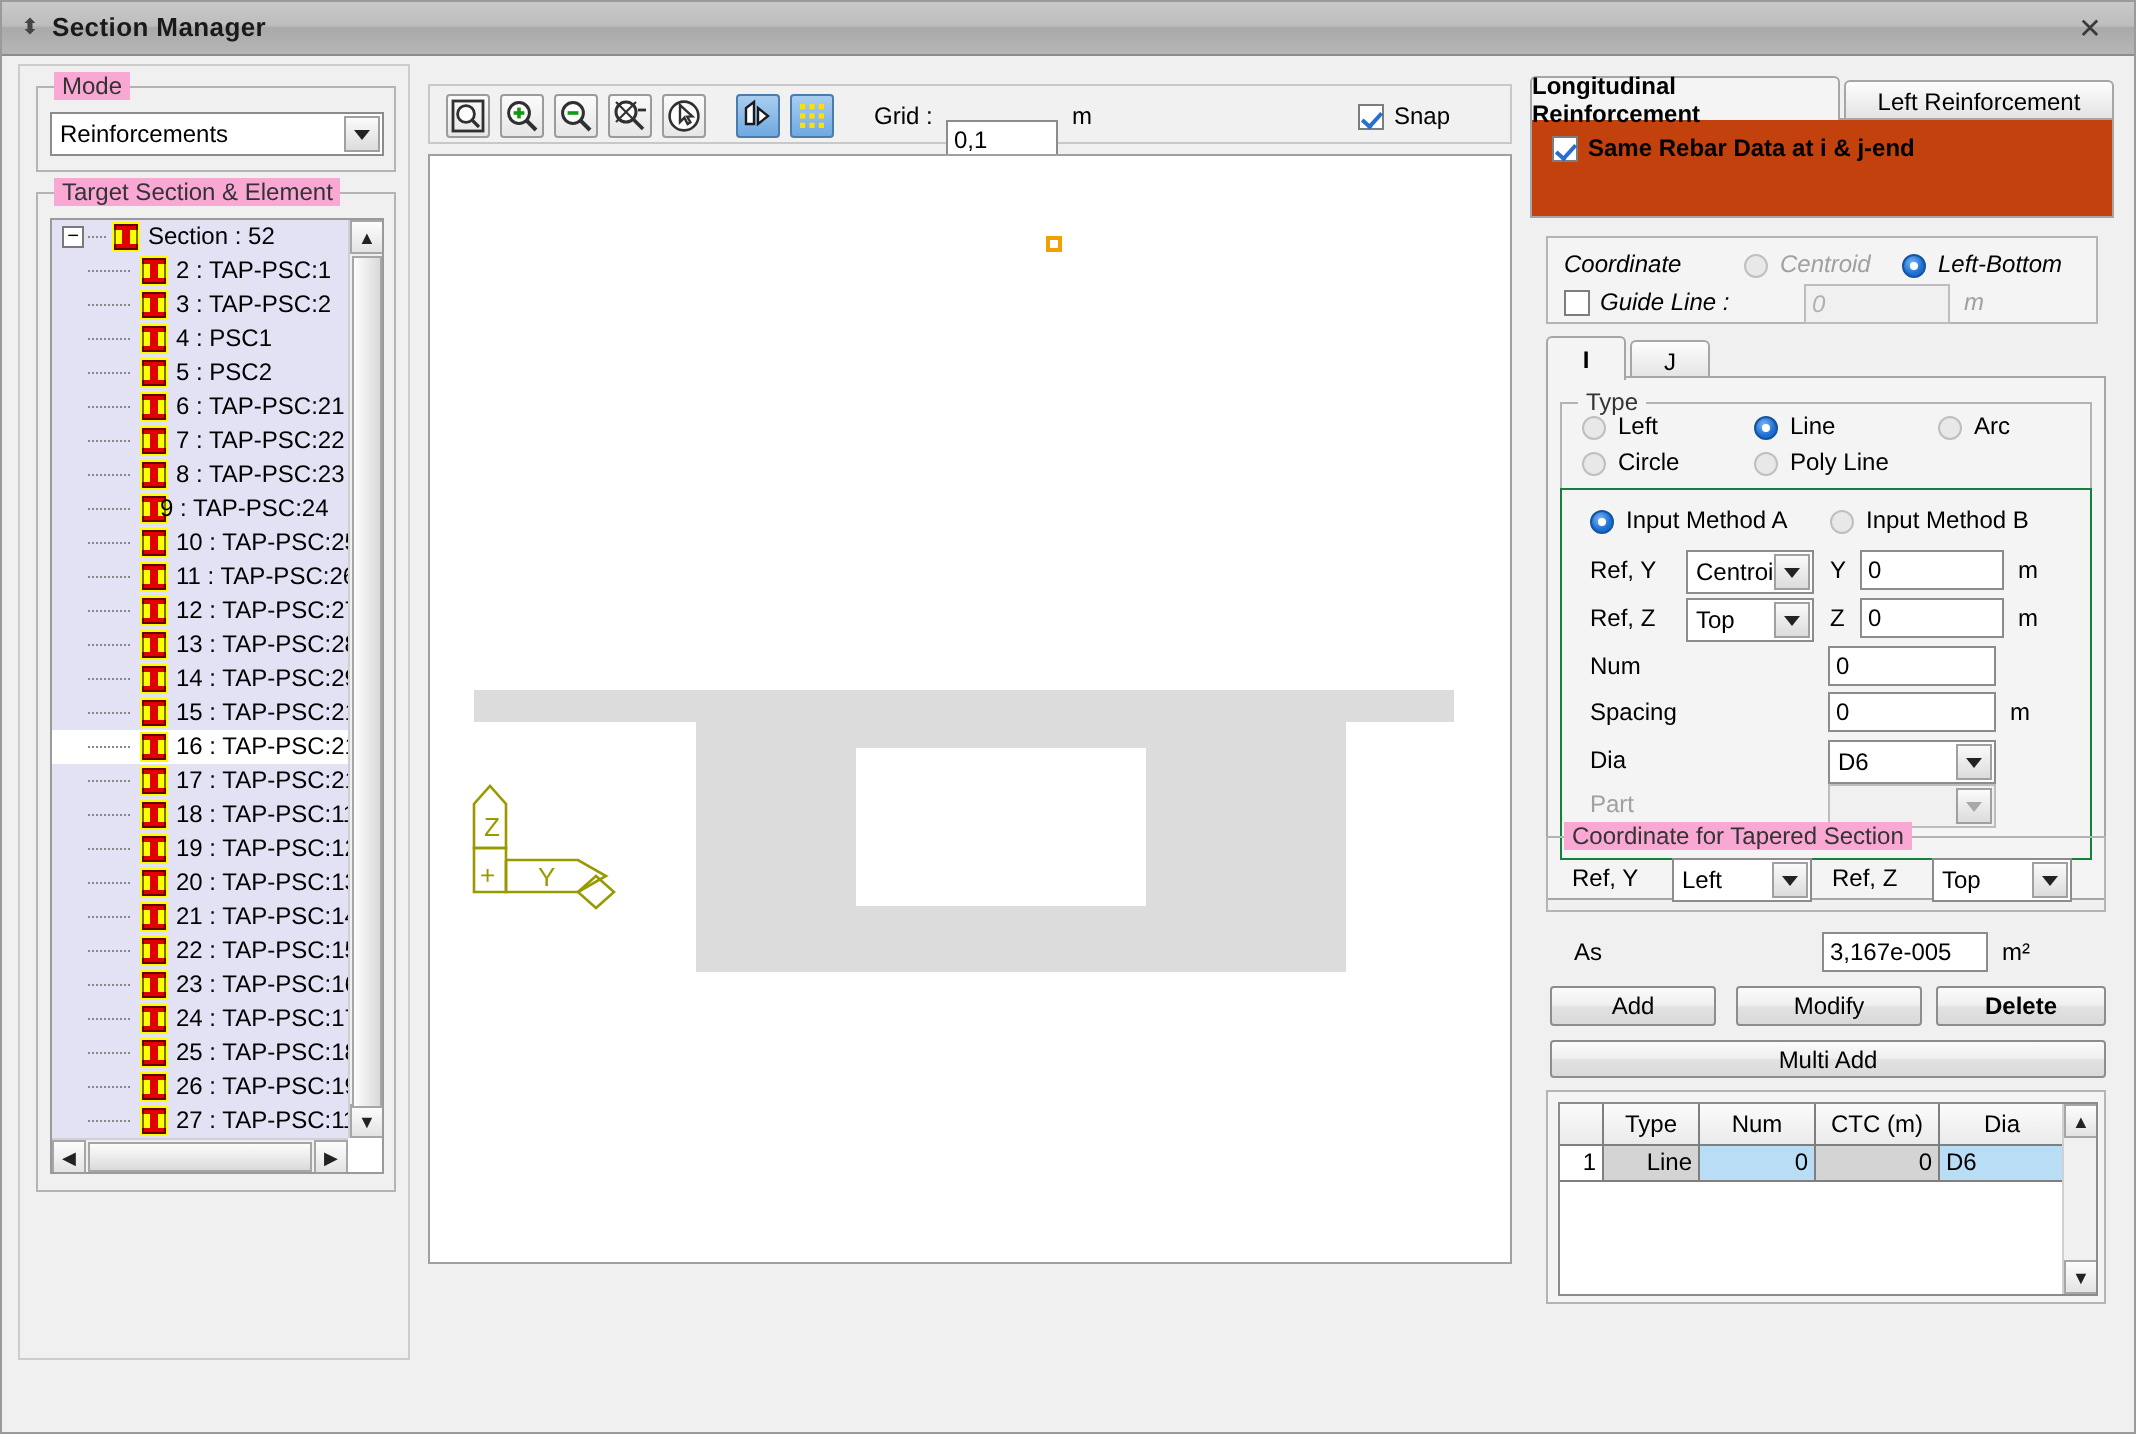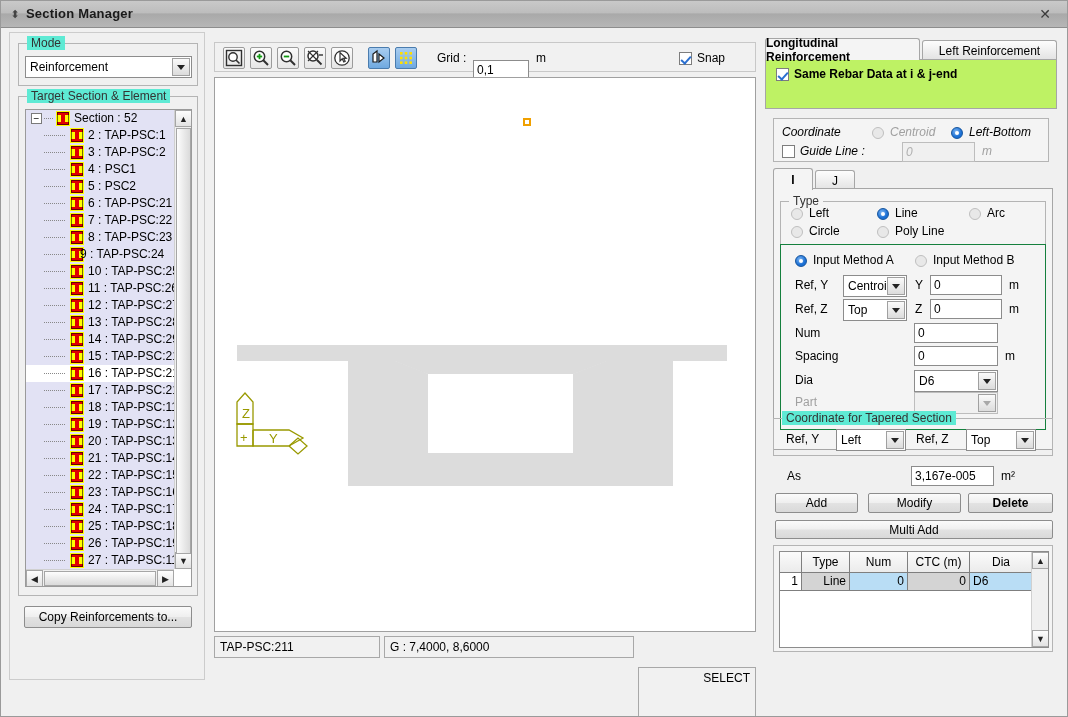--- a/index.html
+++ b/index.html
@@ -44,21 +44,21 @@
   }
 
   
   .group {
     position: absolute;
     border: 1px solid #b4b4b4;
     background: transparent;
   }
   .group > .g-title {
     position: absolute; top: -8px; left: 8px;
-    background: #5eead4;
+    background: #f9a8d4;
     padding: 0 4px;
     font-size: 12px; color: #333;
     white-space: nowrap;
   }
 
   
   .left-panel {
     position: absolute; left: 8px; top: 31px;
     width: 196px; height: 648px;
     background: #f0f0f0;
@@ -242,21 +242,21 @@
     cursor: pointer;
   }
   .tab.active {
     background: #f4f4f4;
     font-weight: bold;
     z-index: 3;
     height: 22px;
   }
   .tabpage {
     position: absolute; left: 0; top: 27px; width: 292px; height: 50px;
-    background: #bef264; border: 1px solid #a6a6a6;
+    background: #c2410c; border: 1px solid #a6a6a6;
   }
   .chk { position: absolute; width: 13px; height: 13px; background: #fff; border: 1px solid #7d7d7d; }
   .chk.on:after {
     content: "";
     position: absolute; left: 3px; top: 1px;
     width: 4px; height: 8px;
     border: solid #2a6fd0; border-width: 0 2px 2px 0;
     transform: rotate(42deg);
   }
   .radio {
@@ -320,21 +320,21 @@
     <span class="tb-icon">⬍</span>
     <span class="tb-title">Section Manager</span>
     <span class="tb-close">✕</span>
   </div>
 
   <div class="left-panel">
 
     <div class="group" style="left:8px; top:10px; width:180px; height:43px;">
       <span class="g-title">Mode</span>
       <div class="combo" style="left:6px; top:12px; width:167px;">
-        <span class="c-text">Reinforcement</span>
+        <span class="c-text">Reinforcements</span>
         <span class="c-btn"></span>
       </div>
     </div>
 
     <div class="group" style="left:8px; top:63px; width:180px; height:500px;">
       <span class="g-title">Target Section &amp; Element</span>
 
       <div class="tree-wrap" style="left:6px; top:12px; width:167px; height:478px;">
         <div class="tree-inner" id="tree-inner">
             <div class="tree-row">
@@ -480,21 +480,20 @@
           <div class="sb-thumb" style="left:1px; top:18px; width:15px; height:426px;"></div>
         </div>
         <div class="sb-h">
           <div class="sb-btn" style="left:0; top:0; width:17px; height:17px;">◀</div>
           <div class="sb-btn" style="right:0; top:0; width:17px; height:17px;">▶</div>
           <div class="sb-thumb h" style="left:18px; top:1px; width:112px; height:15px;"></div>
         </div>
       </div>
     </div>
 
-    <div class="btn" style="left:14px; top:573px; width:168px; height:22px;">Copy Reinforcements to...</div>
   </div>
 
   <div class="center">
 
     <div class="toolbar">
       <div class="tbtn" style="left:8px;">
         <svg width="20" height="20" viewBox="0 0 20 20">
           <rect x="2.5" y="2.5" width="15" height="15" fill="none" stroke="#303030" stroke-width="1.4"></rect>
           <circle cx="9" cy="9" r="4.2" fill="#ffffff" stroke="#303030" stroke-width="1.4"></circle>
           <line x1="12" y1="12" x2="15.5" y2="15.5" stroke="#303030" stroke-width="1.6"></line>
@@ -631,25 +630,20 @@
           <path d="M 8 36 L 8 58 L 24 58 L 24 36 Z"></path>
           <path d="M 24 58 L 60 58 L 69 50 L 78 58 L 69 66 L 60 58 L 24 58 L 24 42"></path>
           <path d="M 24 42 L 60 42 L 74 50 L 60 58"></path>
         </g>
         <text x="13" y="30" fill="#999900" font-size="13" font-family="Liberation Sans, sans-serif">Z</text>
         <text x="11" y="54" fill="#999900" font-size="13" font-family="Liberation Sans, sans-serif">+</text>
         <text x="40" y="55" fill="#999900" font-size="13" font-family="Liberation Sans, sans-serif">Y</text>
       </svg>
     </div>
 
-    <div class="statusbar">
-      <div class="sfield" style="left:0; width:166px;">TAP-PSC:211</div>
-      <div class="sfield" style="left:170px; width:250px;">G : 7,4000, 8,6000</div>
-      <div class="sfield right" style="left:424px; width:118px;">SELECT</div>
-    </div>
   </div>
 
   <div class="right">
 
     <div class="tabstrip">
       <div class="tab active" style="left:0; top:-2px; width:155px;">Longitudinal Reinforcement</div>
       <div class="tab" style="left:157px; width:135px;">Left Reinforcement</div>
     </div>
 
     <div class="tabpage">

